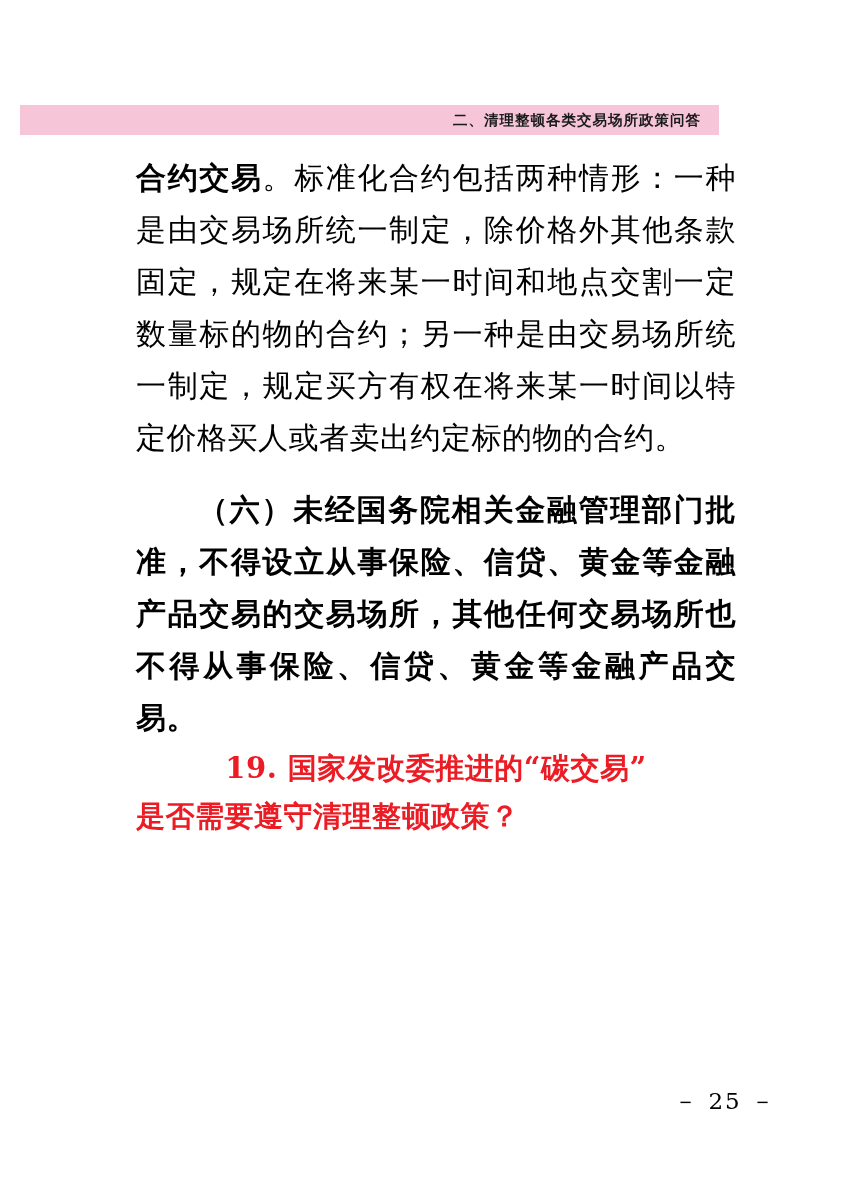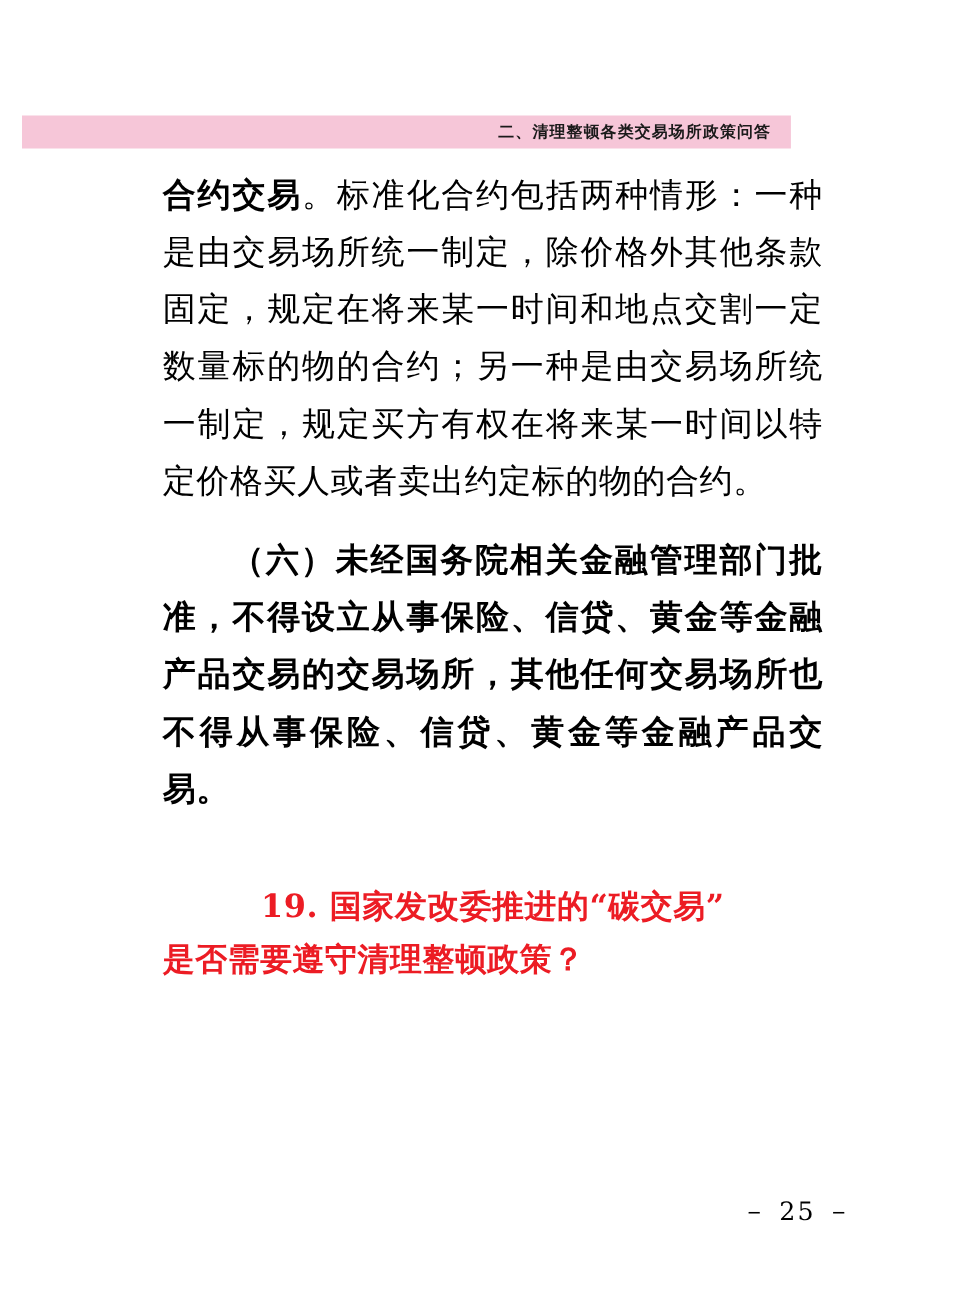--- a/index.html
+++ b/index.html
@@ -38,21 +38,21 @@
     font-size: 14.5px;
     font-weight: bold;
     letter-spacing: 1px;
     color: #1a1a1a;
     white-space: nowrap;
   }
 
   
   .content {
     position: absolute;
-    left: 148px;
+    left: 136px;
     top: 152px;
     width: 600px;
   }
 
   p.body-para {
     margin: 0;
     font-size: 30px;
     line-height: 52px;
     color: #000000;
     text-align: justify;
@@ -68,21 +68,20 @@
   }
 
   p.indent-para {
     text-indent: 62px;
     font-weight: bold;
     margin-top: 20px;
   }
 
   
   .question-block {
-    margin-top: 56px;
     color: #ec1c24;
     font-weight: bold;
     font-size: 29px;
     line-height: 48px;
     letter-spacing: 0.5px;
   }
   .question-block .q-line1 {
     display: block;
     text-align: center;
   }

